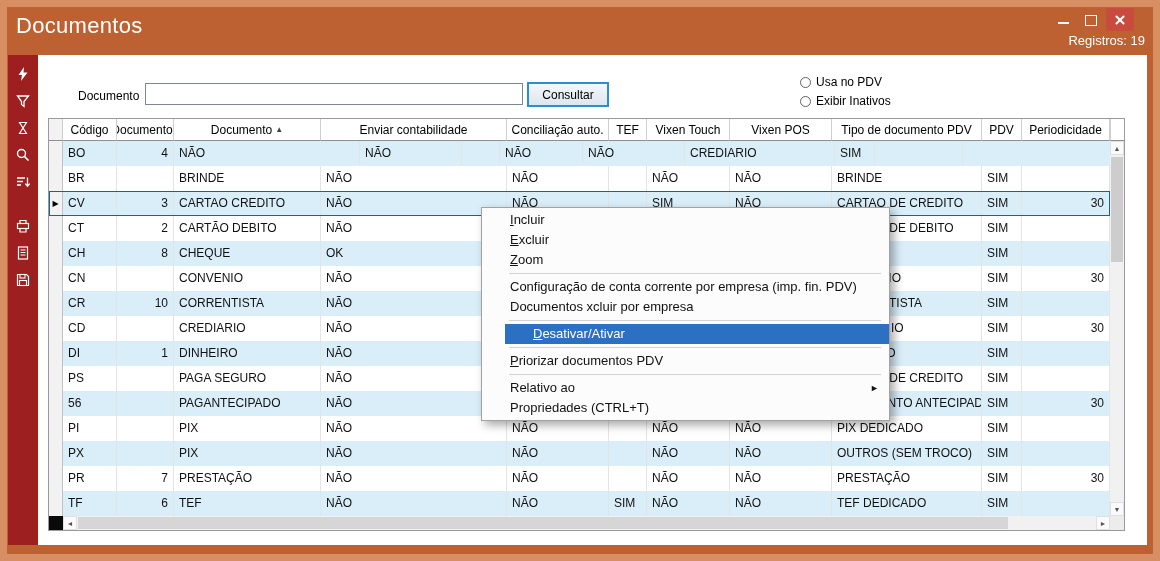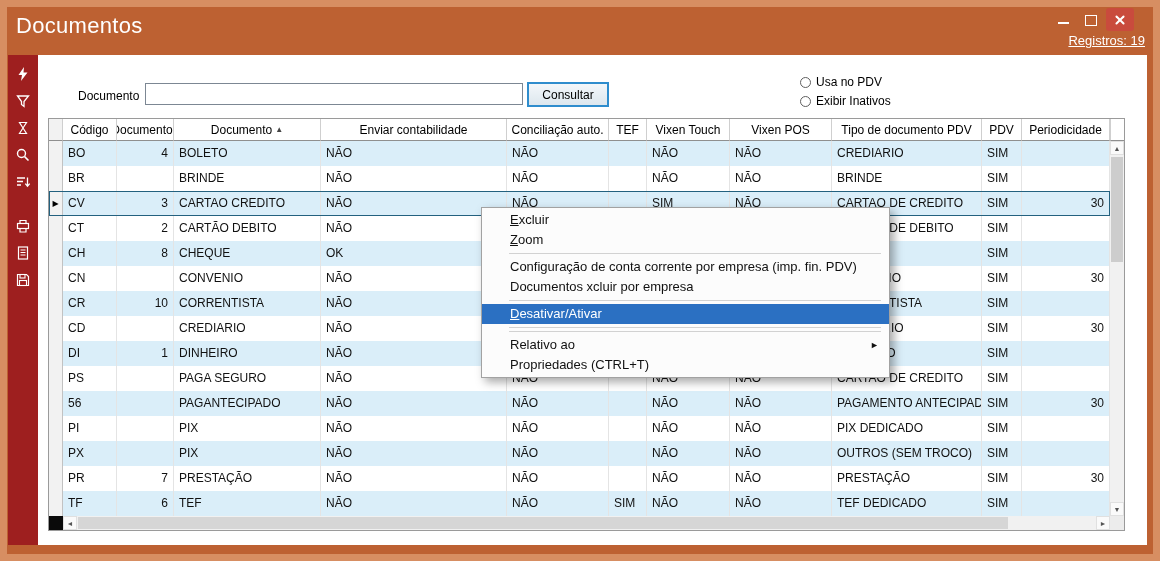--- a/index.html
+++ b/index.html
@@ -7,21 +7,21 @@
     width:1160px;height:561px;position:relative;overflow:hidden;
     background:#d78e62;
     font-family:"Liberation Sans","DejaVu Sans",sans-serif;
     -webkit-font-smoothing:antialiased;
   }
   .abs{position:absolute;}
 
   
   .window-bg{left:7px;top:7px;width:1146px;height:547px;background:#bd6132;}
   .app-title{left:16px;top:13px;color:#fff;font-size:22px;letter-spacing:.3px;}
-  .registros{left:940px;top:33px;width:205px;text-align:right;color:#fff;font-size:13px;text-decoration:underline;cursor:pointer;}
+  .registros{left:940px;top:33px;width:205px;text-align:right;color:#fff;font-size:13px;cursor:pointer;}
 
   .winbtn{top:10px;width:24px;height:20px;display:flex;align-items:center;justify-content:center;cursor:pointer;}
   .g-min{width:11px;height:2px;background:#fff;margin-top:6px;}
   .g-max{width:10px;height:9px;border:1px solid #fff;}
   .btn-close{left:1106px;top:8px;width:28px;height:23px;background:#c94b3d;border-radius:3px;display:flex;align-items:center;justify-content:center;cursor:pointer;}
   .x-wrap{position:relative;width:12px;height:12px;}
   .x-bar{position:absolute;left:0;top:5px;width:12px;height:2px;background:#fff;border-radius:1px;}
   .x1{transform:rotate(45deg);} .x2{transform:rotate(-45deg);}
 
   
@@ -61,21 +61,21 @@
   .hscroll{position:absolute;left:0;top:397px;width:1075px;height:14px;background:#f1f1f1;}
   .blacksq{position:absolute;left:0;top:0;width:14px;height:14px;background:#0a0a0a;}
   .hthumb{position:absolute;left:29px;top:1px;width:930px;height:12px;background:#d6d6d6;}
   .corner{position:absolute;left:1061px;top:0;width:14px;height:14px;background:#ececec;}
   .hcorner{position:absolute;left:1061px;top:0;width:14px;height:22px;background:#fff;border-bottom:1px solid #8f8f8f;border-left:1px solid #cfcfcf;box-sizing:border-box;}
 
   
   .cmenu{left:481px;top:207px;width:409px;background:#fcfcfc;border:1px solid #a2a2a2;box-shadow:4px 4px 9px rgba(0,0,0,.35);padding:2px 0;z-index:50;box-sizing:border-box;}
   .mitem{position:relative;height:20px;line-height:20px;padding-left:28px;font-size:13px;color:#111;white-space:nowrap;cursor:pointer;}
   .mitem.bold{font-weight:bold;}
-  .mitem.hl{background:#2b70c2;color:#fff;}
+  .mitem.hl{background:#2b70c2;color:#fff;margin-left:23px;}
   .msep{border-top:1px solid #d2d2d2;margin:3px 8px 3px 27px;height:0;}
   .mn{text-decoration:underline;}
   .subarrow{position:absolute;right:10px;top:0;font-size:9px;}
 </style>
 </head>
 <body>
 
 <div class="abs window-bg"></div>
 <div class="abs app-title">Documentos</div>
 
@@ -194,21 +194,20 @@
       <div class="hcell" style="width: 88px;">
         <span>Periodicidade</span>
       </div>
     </div>
   <div class="hcorner"></div>
   <div class="gbody" id="gridBody">
       <div class="grow stripe">
         <div class="cell ind" style="width: 14px;"></div>
         <div class="cell" style="width: 54px;">BO</div>
         <div class="cell r" style="width: 57px;">4</div>
-        <div class="cell" style="width: 147px;">BOLETO</div>
         <div class="cell" style="width: 186px;">NÃO</div>
         <div class="cell" style="width: 102px;">NÃO</div>
         <div class="cell" style="width: 38px;"></div>
         <div class="cell" style="width: 83px;">NÃO</div>
         <div class="cell" style="width: 102px;">NÃO</div>
         <div class="cell" style="width: 150px;">CREDIARIO</div>
         <div class="cell" style="width: 40px;">SIM</div>
         <div class="cell r" style="width: 88px;"></div>
       </div>
       <div class="grow">
@@ -426,24 +425,26 @@
       </div>
     <div class="hthumb"></div>
     <div class="sbtn" style="left:1047px;top:0;">
         <span>►</span>
       </div>
     <div class="corner"></div>
   </div>
 </div>
 
 <div class="abs cmenu" id="contextMenu">
+    <div class="mitem"><span class="mn">I</span>ncluir</div>
     <div class="mitem"><span class="mn">E</span>xcluir</div>
     <div class="mitem"><span class="mn">Z</span>oom</div>
     <div class="msep"></div>
     <div class="mitem">Configuração de conta corrente por empresa (imp. fin. PDV)</div>
     <div class="mitem">Documentos xcluir por empresa</div>
     <div class="msep"></div>
     <div class="mitem hl"><span class="mn">D</span>esativar/Ativar</div>
     <div class="msep"></div>
+    <div class="mitem"><span class="mn">P</span>riorizar documentos PDV</div>
     <div class="msep"></div>
     <div class="mitem">Relativo ao<span class="subarrow">►</span></div>
     <div class="mitem">Propriedades (CTRL+T)</div>
   </div>
 
 </body></html>

